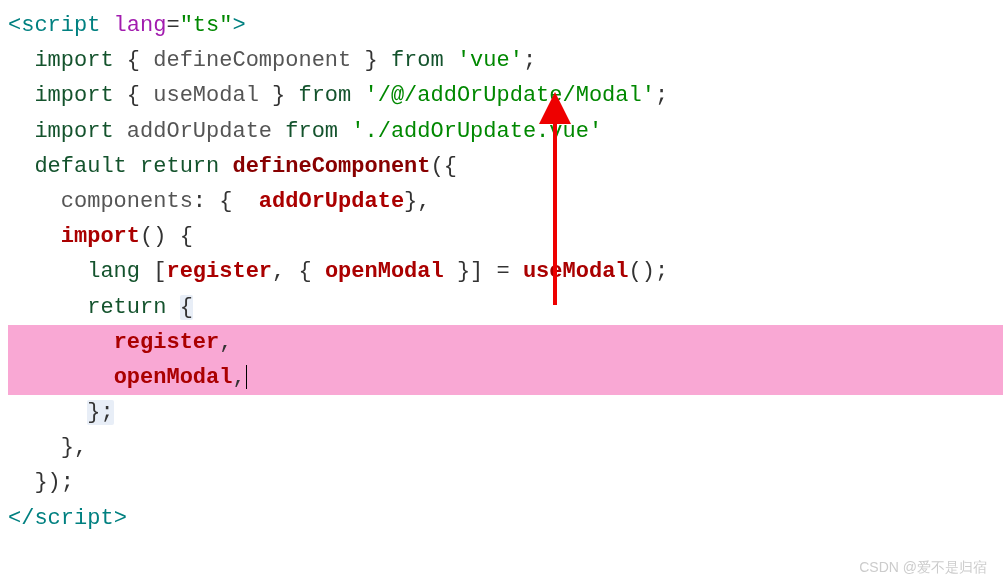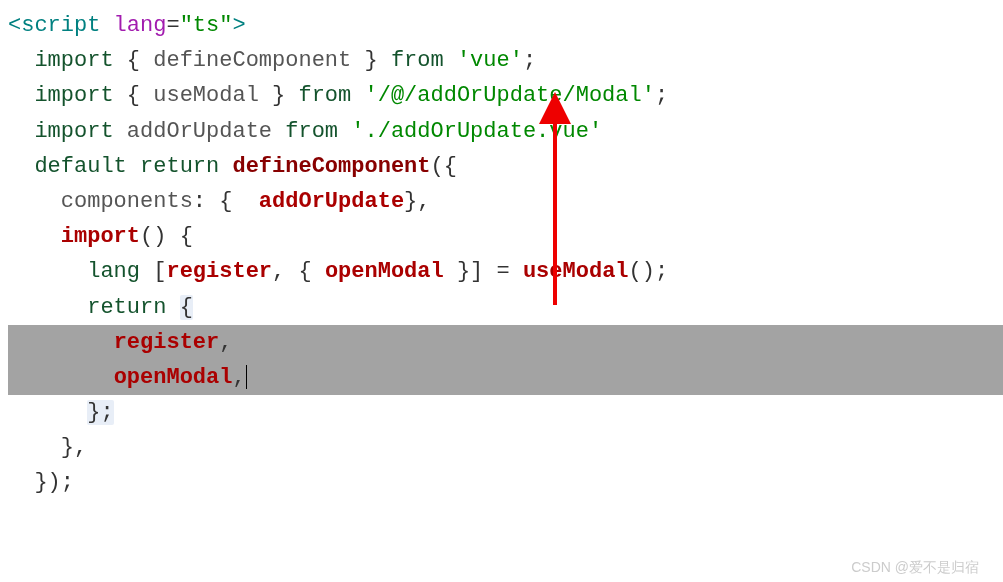--- a/index.html
+++ b/index.html
@@ -15,21 +15,21 @@
       overflow: hidden;
     }
     .code-container {
       padding: 8px 0 0 8px;
     }
     .line {
       white-space: pre;
       height: 35.2px;
     }
     .highlight-line {
-      background: #a3a3a3;
+      background: #f9a8d4;
     }
     .tag-color { color: #008080; }
     .attr-name { color: #a21caf; }
     .string-green { color: #008800; }
     .keyword-blue { color: #14532d; }
     .var-gray { color: #555; }
     .bold-red { color: #aa0000; font-weight: bold; }
     .bold-darkred { color: #880000; font-weight: bold; }
     .paren-highlight {
       background: #e8eef7;
@@ -38,21 +38,21 @@
     .cursor {
       display: inline-block;
       width: 1px;
       height: 24px;
       background: #000;
       vertical-align: middle;
     }
     .watermark {
       position: absolute;
       bottom: 4px;
-      right: 24px;
+      right: 16px;
       font-size: 14px;
       color: #ccc;
       font-family: sans-serif;
     }
     .arrow-svg {
       position: absolute;
       top: 0;
       left: 0;
       pointer-events: none;
     }
@@ -82,20 +82,21 @@
   <div class="line highlight-line"><span>        </span><span class="bold-red">register</span><span>,</span></div>
 
   <div class="line highlight-line"><span>        </span><span class="bold-red">openModal</span><span>,</span><span class="cursor"></span></div>
 
   <div class="line"><span>      </span><span class="paren-highlight">};</span></div>
 
   <div class="line"><span>    </span><span>},</span></div>
 
   <div class="line"><span>  </span><span>}</span><span>);</span></div>
 
+  <div class="line"><span class="tag-color">&lt;/</span><span class="tag-color">script</span><span class="tag-color">&gt;</span></div>
 </div>
 
 <svg class="arrow-svg" width="1003" height="582">
   <defs>
     <marker id="arrowhead" markerWidth="8" markerHeight="8" refX="6" refY="4" orient="auto">
       <polygon points="0 0, 8 4, 0 8" fill="#ee0000"></polygon>
     </marker>
   </defs>
   <line x1="555" y1="305" x2="555" y2="100" stroke="#ee0000" stroke-width="4" marker-end="url(#arrowhead)"></line>
 </svg>

